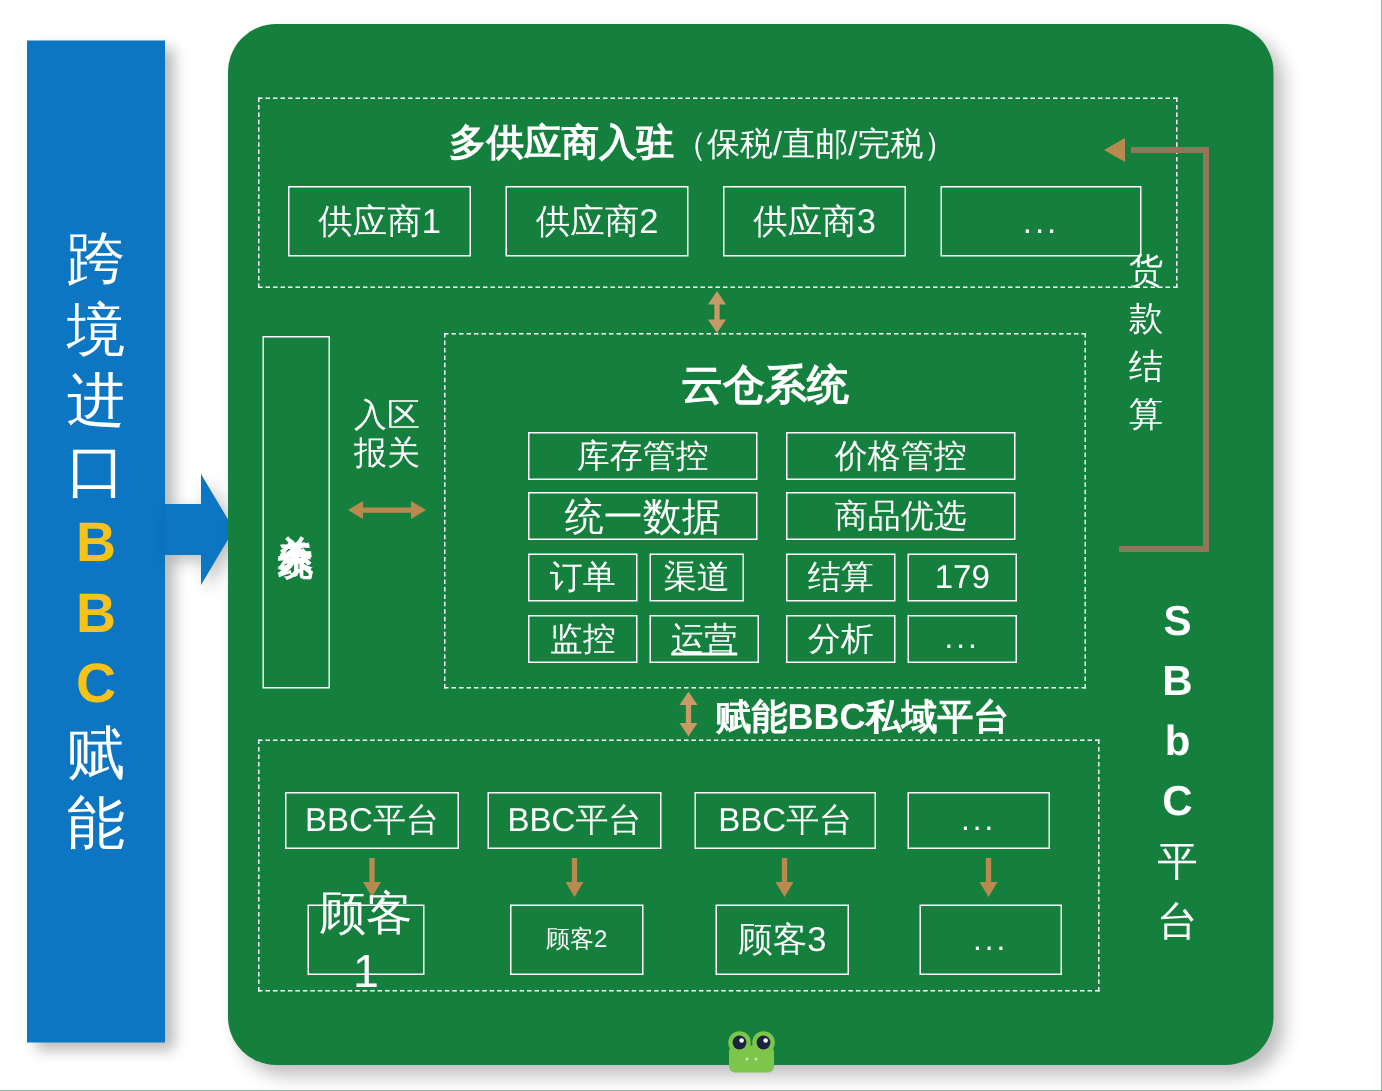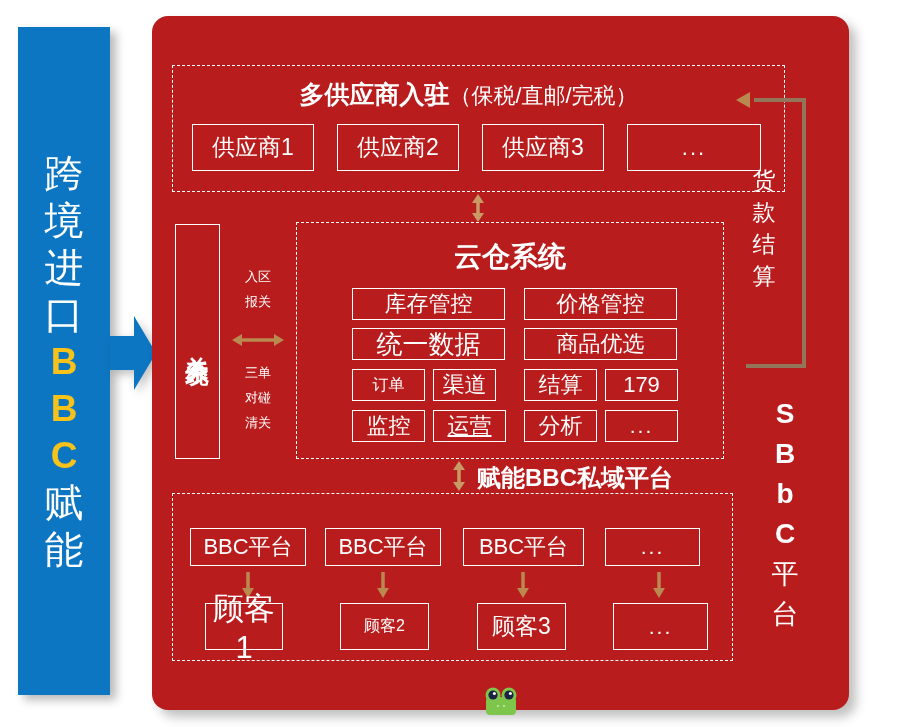--- a/index.html
+++ b/index.html
@@ -29,21 +29,21 @@
 
   
   .blue-arrow{
     position:absolute;left:110px;top:316px;width:46px;height:74px;
     filter:drop-shadow(4px 4px 5px rgba(0,0,0,.25));
   }
 
   
   .panel{
     position:absolute;left:152px;top:16px;width:697px;height:694px;
-    background:#b91c1c;border-radius:16px;
+    background:#15803d;border-radius:32px;
     box-shadow:7px 7px 11px rgba(0,0,0,.25);
   }
 
   
   .dashed{
     position:absolute;border:1.6px dashed #ffffff;box-sizing:border-box;
   }
   .sec-suppliers{left:20px;top:49px;width:613px;height:127px;}
   .sec-cloud{left:144px;top:206px;width:428px;height:237px;}
   .sec-bbc{left:20px;top:477px;width:561px;height:168px;}
@@ -66,21 +66,21 @@
     border:1.6px solid #ffffff;box-sizing:border-box;
     display:flex;align-items:center;justify-content:center;
   }
   .customs span{
     color:#ffffff;font-size:23px;font-weight:bold;line-height:30px;
     writing-mode:vertical-rl;text-orientation:upright;letter-spacing:2px;
   }
 
   .vtext{
     position:absolute;color:#ffffff;text-align:center;
-    line-height:25px;font-size:13px;
+    line-height:25px;font-size:22px;
   }
 
   
   .right-label{
     position:absolute;color:#ffffff;text-align:center;line-height:27px;
   }
   .sbbc{
     position:absolute;left:612px;top:378px;width:42px;
     color:#ffffff;text-align:center;font-weight:bold;
     font-size:28px;line-height:40px;
@@ -158,45 +158,40 @@
     </div>
 
     <div style="position:absolute;left:80px;top:316px;">
       <svg width="52" height="16" viewBox="0 0 52 16">
         <line x1="6" y1="8" x2="46" y2="8" stroke="#b9894f" stroke-width="3.5"></line>
         <polygon points="0,8 10,2 10,14" fill="#b9894f"></polygon>
         <polygon points="52,8 42,2 42,14" fill="#b9894f"></polygon>
       </svg>
     </div>
 
-    <div class="vtext nosel" style="left:76px;top:344px;width:60px;">
-      <div>三单</div>
-      <div>对碰</div>
-      <div>清关</div>
-    </div>
 
     <div class="dashed sec-cloud"></div>
 
     <div class="sec-title nosel" style="left:144px;top:222px;width:428px;text-align:center;font-size:28px;font-weight:bold;">云仓系统</div>
 
     <div class="wbox nosel" style="left:200px;top:272px;width:153px;height:32px;font-size:22px;">
       <span>库存管控</span>
     </div>
     <div class="wbox nosel" style="left:372px;top:272px;width:153px;height:32px;font-size:22px;">
       <span>价格管控</span>
     </div>
 
     <div class="wbox nosel" style="left:200px;top:312px;width:153px;height:32px;font-size:26px;">
       <span>统一数据</span>
     </div>
     <div class="wbox nosel" style="left:372px;top:312px;width:153px;height:32px;font-size:22px;">
       <span>商品优选</span>
     </div>
 
-    <div class="wbox nosel" style="left:200px;top:353px;width:73px;height:32px;font-size:16px;">
+    <div class="wbox nosel" style="left:200px;top:353px;width:73px;height:32px;font-size:22px;">
       <span>订单</span>
     </div>
     <div class="wbox nosel" style="left:281px;top:353px;width:63px;height:32px;font-size:22px;">
       <span>渠道</span>
     </div>
     <div class="wbox nosel" style="left:372px;top:353px;width:73px;height:32px;font-size:22px;">
       <span>结算</span>
     </div>
     <div class="wbox nosel" style="left:453px;top:353px;width:73px;height:32px;font-size:22px;">
       <span>179</span>

